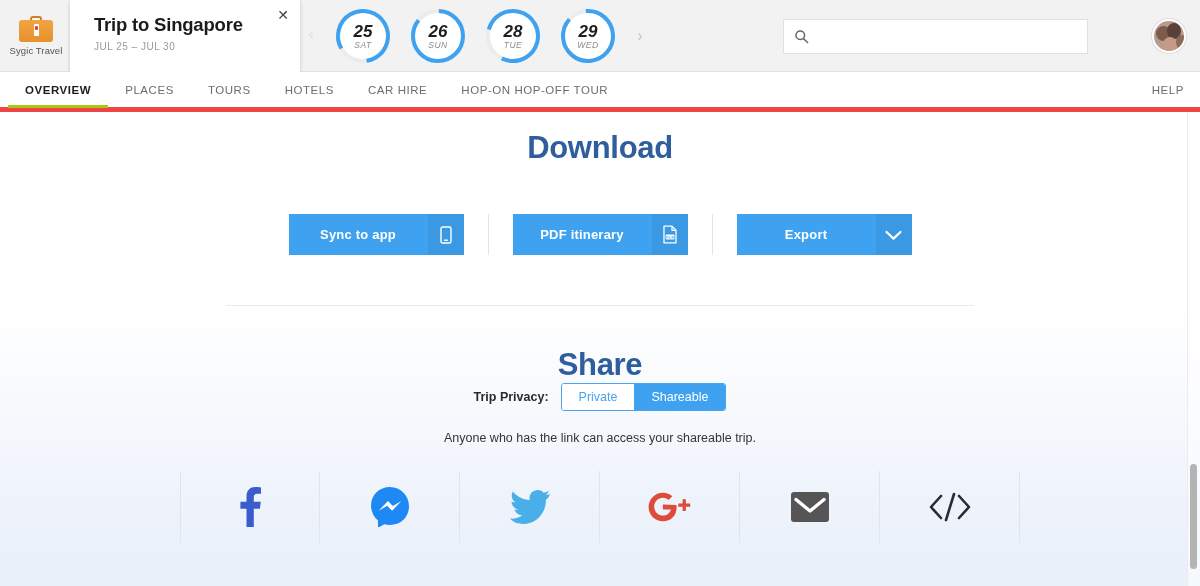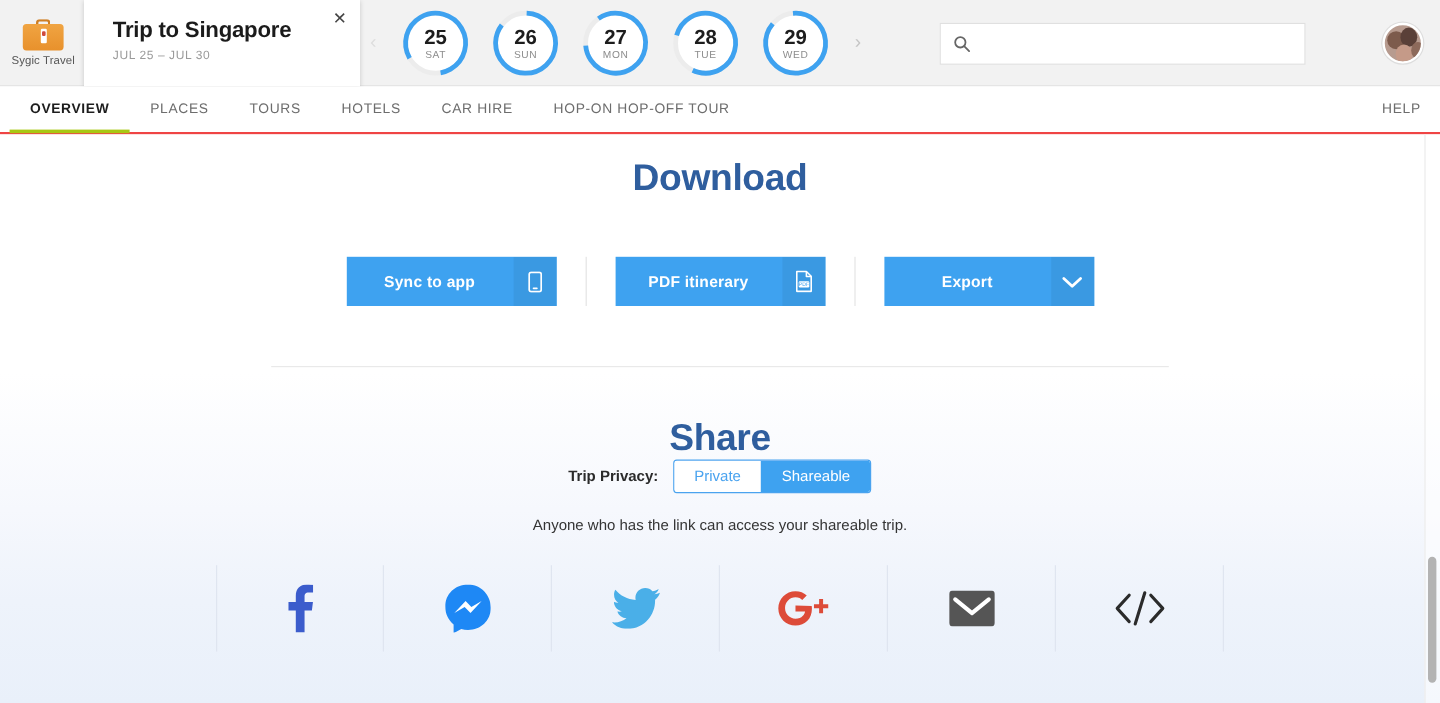--- a/index.html
+++ b/index.html
@@ -167,21 +167,21 @@
   }
   .avatar .a1 { position:absolute; left:2px; top:5px; width:15px; height:15px; border-radius:50%; background:#7d5b4c; }
   .avatar .a2 { position:absolute; left:13px; top:2px; width:14px; height:16px; border-radius:50%; background:#5a4038; }
   .avatar .a3 { position:absolute; left:9px; top:16px; width:14px; height:16px; border-radius:50%; background:#c59a88; }
   .avatar .a4 { position:absolute; left:22px; top:14px; width:11px; height:14px; border-radius:50%; background:#8d6a5b; }
 
   
   .navbar {
     height: 40px;
     background: #fff;
-    border-bottom: 2px solid #ef4444;
+    border-bottom: 5px solid #ef4444;
     display: flex;
     align-items: stretch;
     position: relative;
   }
   .nav-tabs { display: flex; align-items: stretch; padding-left: 8px; }
   .nav-tab {
     display: flex; align-items: center;
     padding: 0 17px;
     font-size: 11.5px;
     letter-spacing: .55px;
@@ -364,48 +364,40 @@
   </div>
 
   <div class="trip-card">
     <div class="trip-title">Trip to Singapore</div>
     <div class="trip-dates">JUL 25 – JUL 30</div>
     <button class="trip-close">✕</button>
   </div>
 
   <div class="day-strip">
     <div class="arrow-left" style="transform:rotate(180deg)">›</div>
-    <div class="day-list" style="display:flex;gap:17px;">
+    <div class="day-list" style="display:flex;gap:17px;font-style:italic;">
         <div class="day">
           <svg width="58" height="58" viewBox="0 0 58 58">
             <circle cx="29" cy="29" r="25" fill="#fff" stroke="#ececec" stroke-width="4"></circle>
             <circle cx="29" cy="29" r="25" fill="none" stroke="#3ea2f0" stroke-width="4" stroke-dasharray="126.54 30.54" stroke-linecap="butt" transform="rotate(150 29 29)"></circle>
           </svg>
           <div class="day-num">25</div>
           <div class="day-dow">SAT</div>
         </div>
         <div class="day">
           <svg width="58" height="58" viewBox="0 0 58 58">
             <circle cx="29" cy="29" r="25" fill="#fff" stroke="#ececec" stroke-width="4"></circle>
             <circle cx="29" cy="29" r="25" fill="none" stroke="#3ea2f0" stroke-width="4" stroke-dasharray="133.08 24.00" stroke-linecap="butt" transform="rotate(272 29 29)"></circle>
           </svg>
           <div class="day-num">26</div>
           <div class="day-dow">SUN</div>
         </div>
         <div class="day">
           <svg width="58" height="58" viewBox="0 0 58 58">
             <circle cx="29" cy="29" r="25" fill="#fff" stroke="#ececec" stroke-width="4"></circle>
-            <circle cx="29" cy="29" r="25" fill="none" stroke="#3ea2f0" stroke-width="4" stroke-dasharray="130.90 26.18" stroke-linecap="butt" transform="rotate(235 29 29)"></circle>
-          </svg>
-          <div class="day-num">27</div>
-          <div class="day-dow">MON</div>
-        </div>
-        <div class="day">
-          <svg width="58" height="58" viewBox="0 0 58 58">
-            <circle cx="29" cy="29" r="25" fill="#fff" stroke="#ececec" stroke-width="4"></circle>
             <circle cx="29" cy="29" r="25" fill="none" stroke="#3ea2f0" stroke-width="4" stroke-dasharray="122.17 34.91" stroke-linecap="butt" transform="rotate(195 29 29)"></circle>
           </svg>
           <div class="day-num">28</div>
           <div class="day-dow">TUE</div>
         </div>
         <div class="day">
           <svg width="58" height="58" viewBox="0 0 58 58">
             <circle cx="29" cy="29" r="25" fill="#fff" stroke="#ececec" stroke-width="4"></circle>
             <circle cx="29" cy="29" r="25" fill="none" stroke="#3ea2f0" stroke-width="4" stroke-dasharray="137.44 19.63" stroke-linecap="butt" transform="rotate(265 29 29)"></circle>
           </svg>

